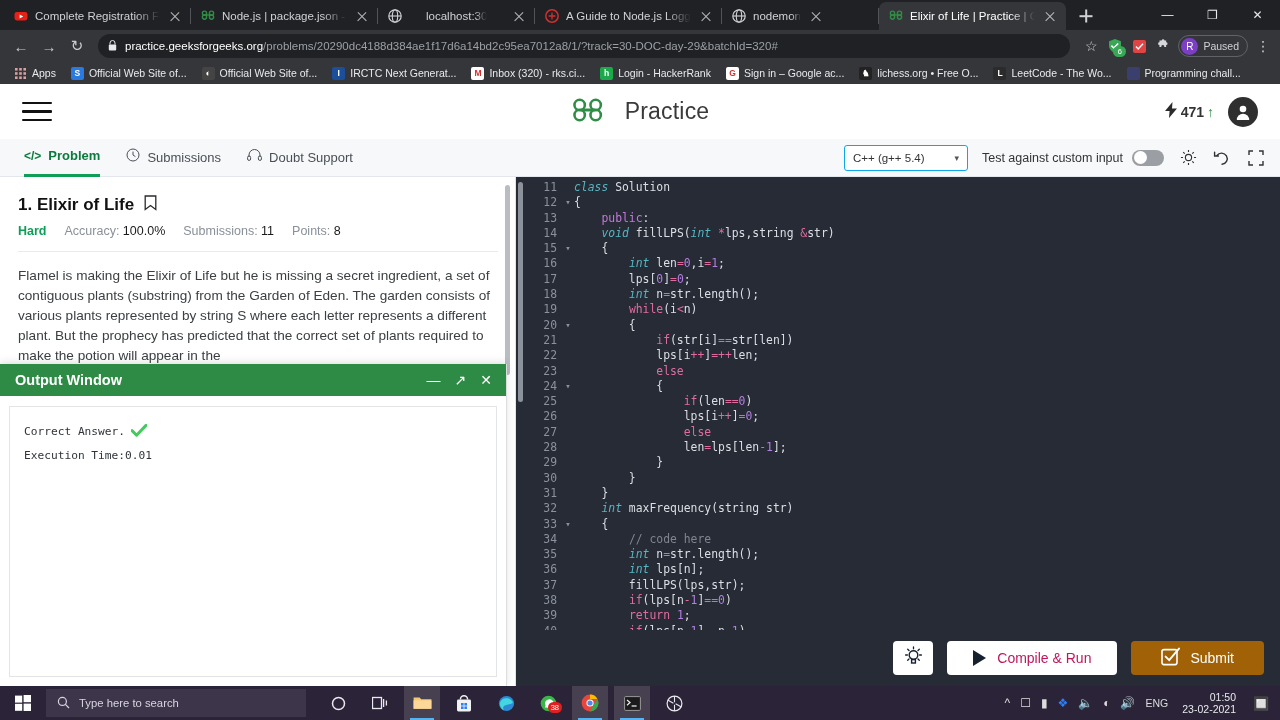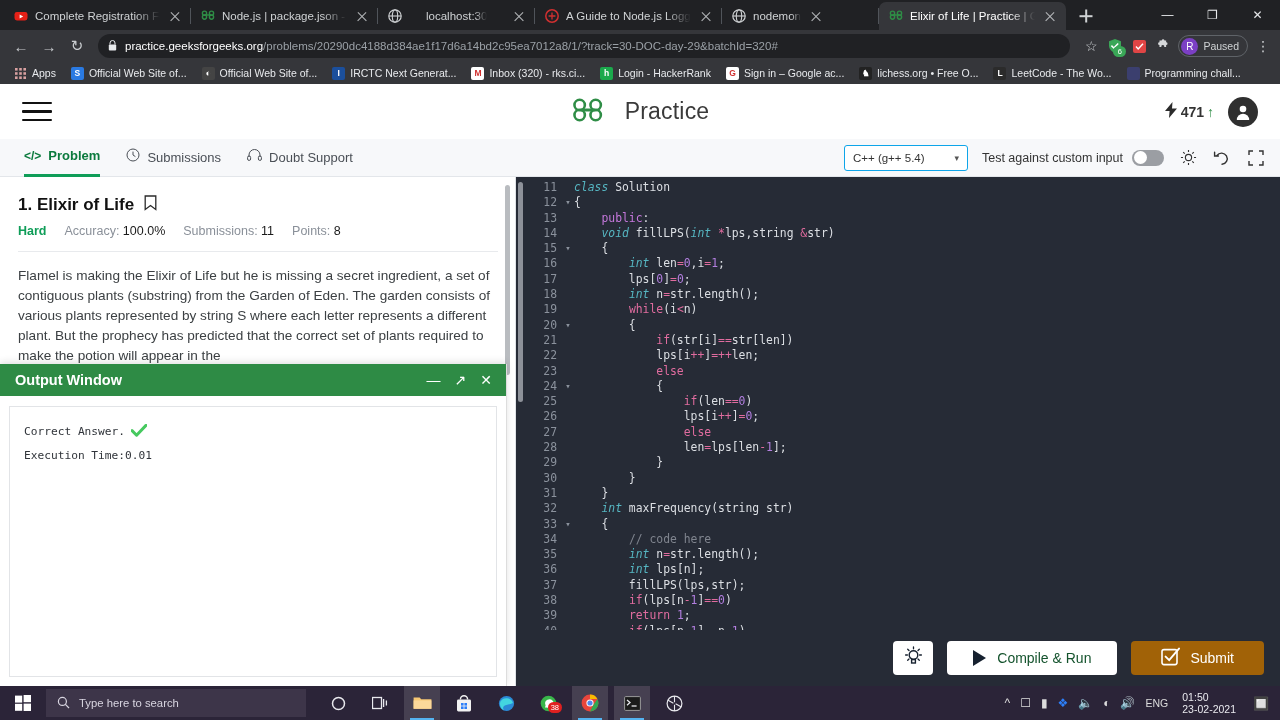--- a/index.html
+++ b/index.html
@@ -221,21 +221,21 @@
     position: absolute; left: 0; right: 0; bottom: 0; height: 56px;
     background: #262b36; display: flex; align-items: center; justify-content: flex-end;
     gap: 14px; padding-right: 16px;
   }
   .hint-btn {
     width: 40px; height: 34px; background: #fff; border-radius: 4px;
     display: flex; align-items: center; justify-content: center;
   }
   .run-btn {
     height: 34px; background: #fff; border-radius: 4px; display: flex; align-items: center;
-    gap: 11px; padding: 0 26px; font-size: 14px; color: #14532d;
+    gap: 11px; padding: 0 26px; font-size: 14px; color: #be185d;
   }
   .tri { width: 0; height: 0; border-left: 13px solid #16212f; border-top: 8px solid transparent; border-bottom: 8px solid transparent; }
   .submit-btn {
     height: 34px; background: #a16207; border-radius: 4px; display: flex; align-items: center;
     gap: 10px; padding: 0 30px; font-size: 14px; color: #fff;
   }
 
   
   .taskbar {
     width: 1280px; height: 34px; background: #2b2438; display: flex; align-items: center;
@@ -257,21 +257,21 @@
   .tb-ico.active::after {
     content: ""; position: absolute; bottom: 0; left: 6px; right: 6px; height: 2.5px; background: #54b3f0;
   }
   .badge {
     position: absolute; right: 4px; bottom: 7px; background: #e02020; color: #fff;
     font-size: 7.5px; border-radius: 7px; padding: 0 3px; min-width: 13px; text-align: center;
     line-height: 11px; height: 11px;
   }
   .tray { margin-left: auto; display: flex; align-items: center; gap: 10px; padding-right: 8px; }
   .tray-ico { font-size: 12px; color: #ddd; }
-  .clock { text-align: left; line-height: 12px; font-size: 10.5px; padding: 0 4px; }
+  .clock { text-align: right; line-height: 12px; font-size: 10.5px; padding: 0 4px; }
   .actioncenter { width: 22px; text-align: center; font-size: 13px; }
 </style>
 </head>
 <body>
 
 <div class="browser">
 
   <div class="tabstrip">
     <div id="tabs-host" style="display:flex;align-items:flex-end;">
         <div class="tab" style="width: 187px;">

